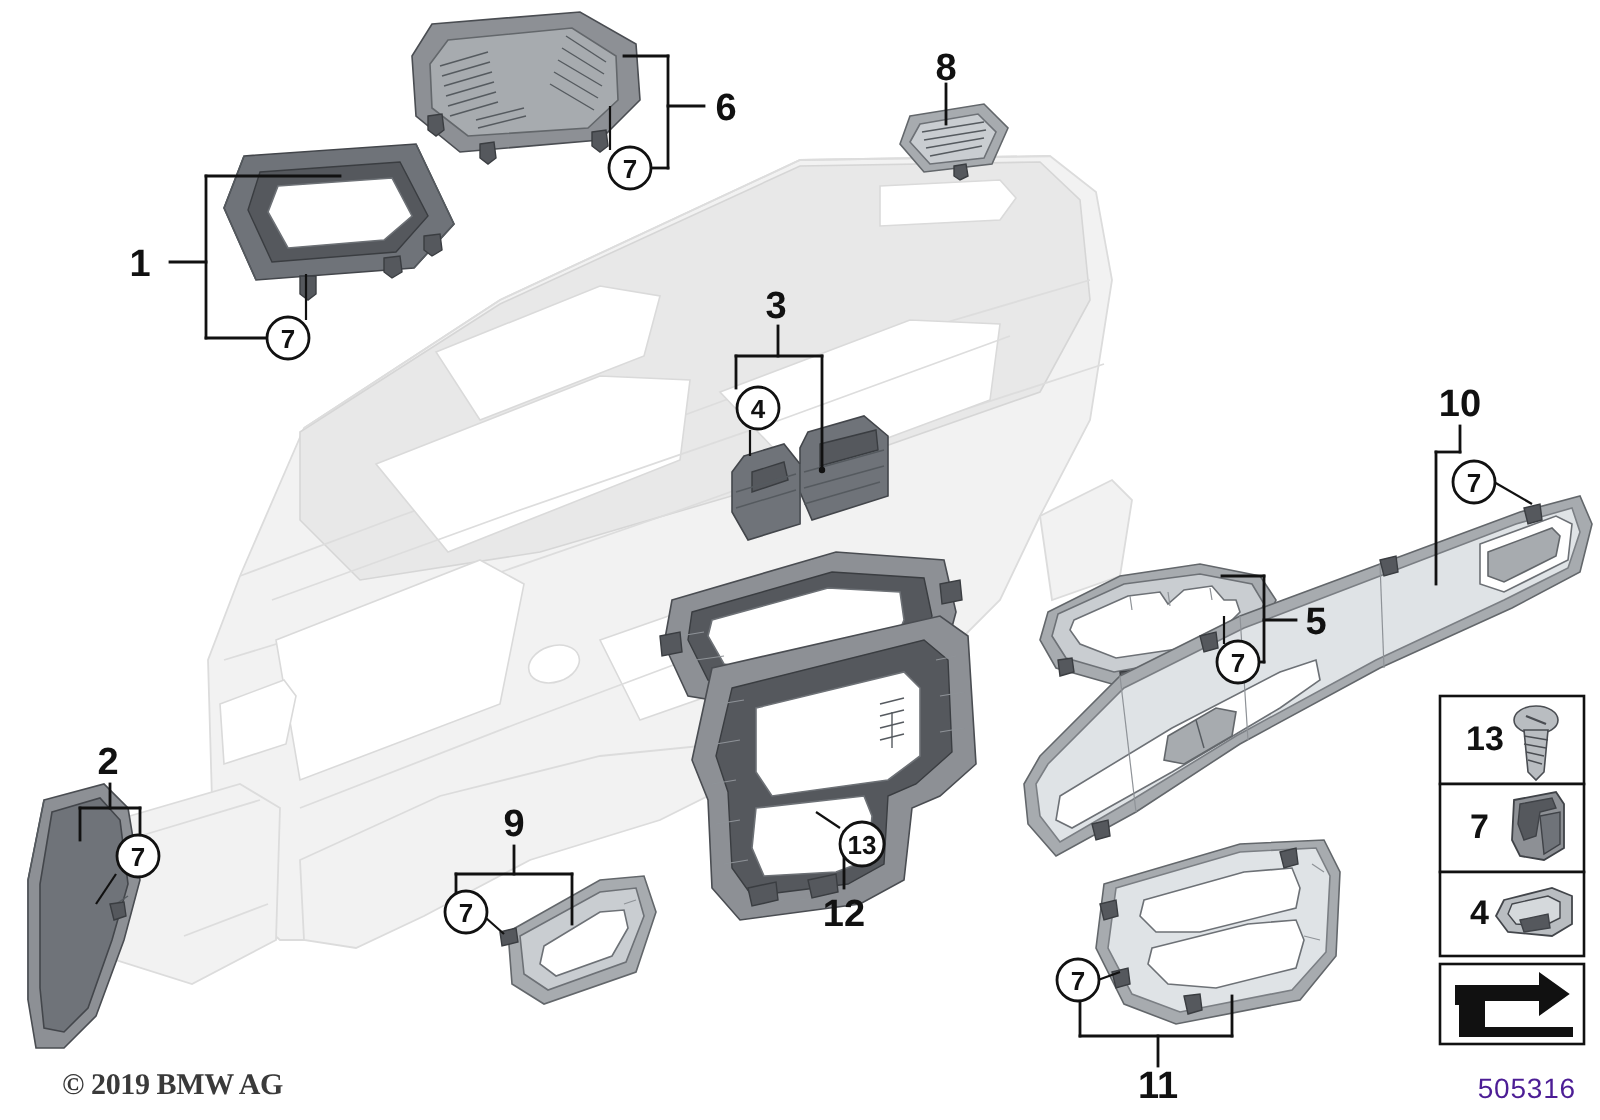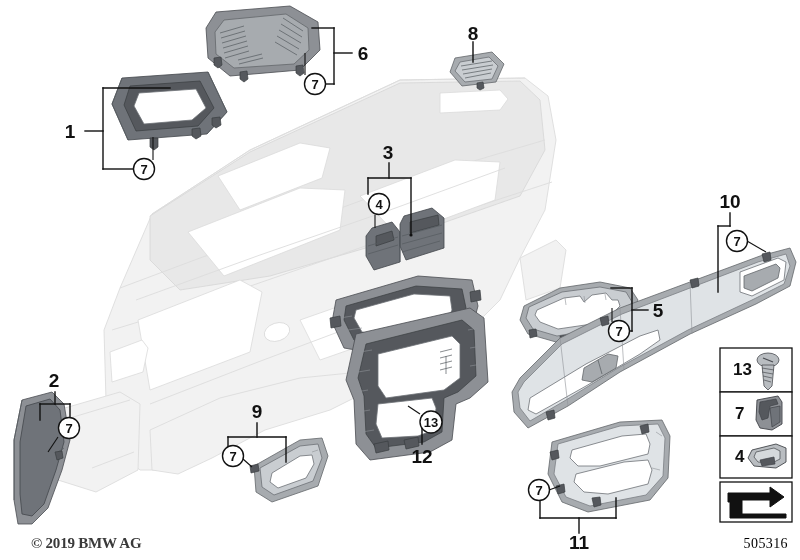--- a/index.html
+++ b/index.html
@@ -138,23 +138,23 @@
     font-size: 15px;
     color: #3a3a3a;
     letter-spacing: -0.2px;
     white-space: nowrap;
     margin-left: 21px;
   }
   .diagram-id {
     position: absolute;
     right: 12px;
     bottom: 8px;
-    font-family: Liberation Serif, serif;
+    font-family: Liberation Sans, sans-serif;
     font-size: 14px;
-    color: #000000;
+    color: #4c1d95;
     letter-spacing: 0.4px;
     white-space: nowrap;
   }
 </style>
 </head>
 <body>
 
 <div id="diagram-root">
 
   <svg id="diagram-svg" viewBox="0 0 800 560" xmlns="http://www.w3.org/2000/svg">

